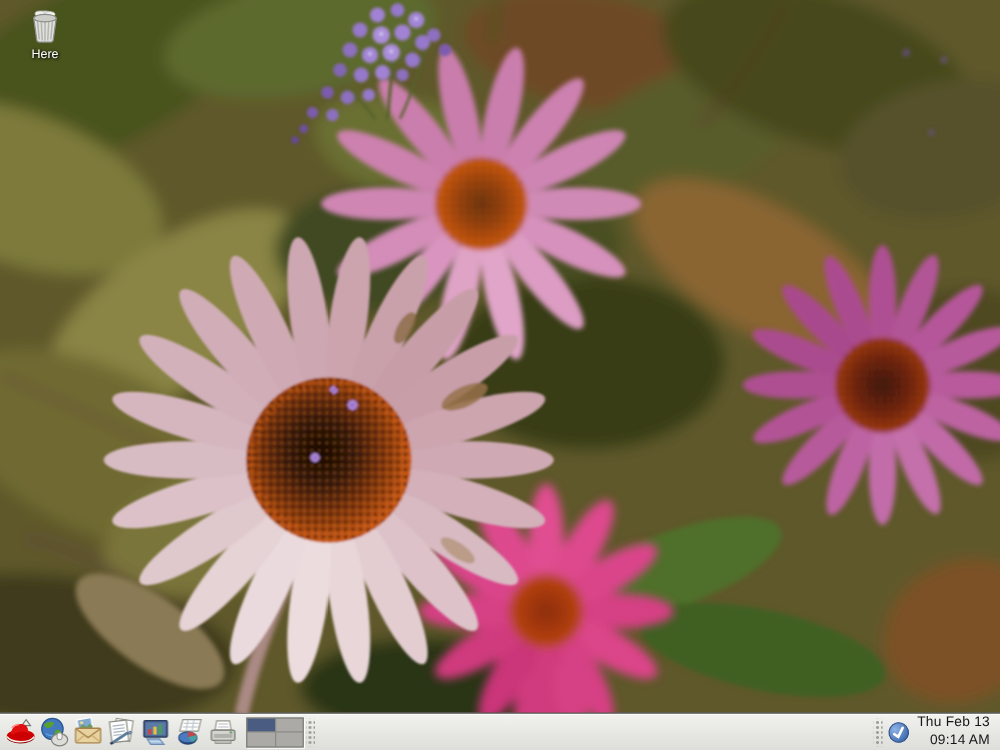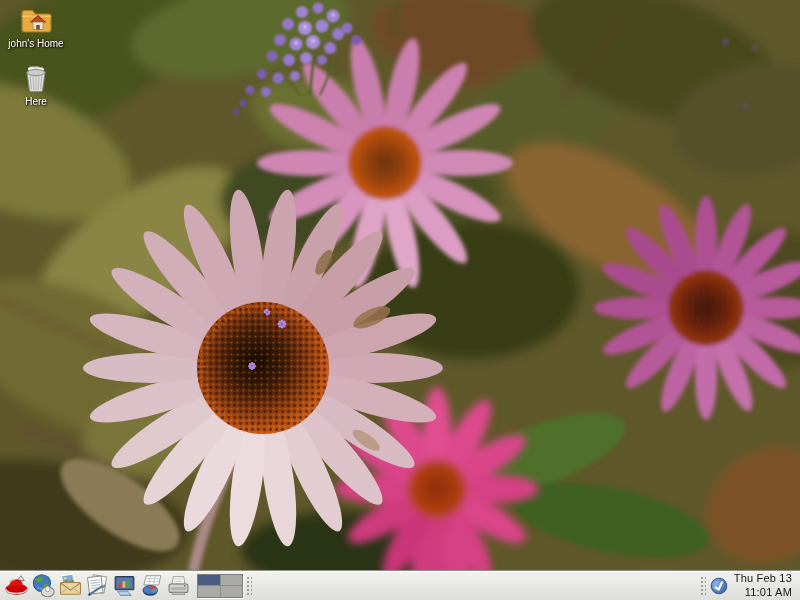--- a/index.html
+++ b/index.html
@@ -289,30 +289,20 @@
             <ellipse rx="3.4" ry="1.4" transform="rotate(90)" fill="#b792e0"></ellipse>
           <ellipse rx="3.4" ry="1.4" transform="rotate(45)" fill="#aa84d6"></ellipse>
           <circle r="1" fill="#8a65c0"></circle>
         </g>
       </g>
     </g>
   </svg>
 
   <div class="desktop-icons">
 
-    <div class="desktop-icon">
-      <svg class="dicon" viewBox="0 0 34 32">
-        <path d="M3,9 q0,-2.5 2.5,-2.5 h8 l3,3.5 h13 q2.5,0 2.5,2.5 v13 q0,2.5 -2.5,2.5 h-24 q-2.5,0 -2.5,-2.5 z" fill="#e8a93e" stroke="#a87820" stroke-width="1.2"></path>
-        <path d="M3,13 h29 v-0.5 q0,-1 -1,-1 h-27 q-1,0 -1,1 z" fill="#f2c060"></path>
-        <path d="M11.5,18 l7.5,-6.5 7.5,6.5 z" fill="#b84a20" stroke="#7a2a10" stroke-width="0.8"></path>
-        <rect x="14" y="18" width="10" height="7.5" fill="#ece2cc" stroke="#998c70" stroke-width="0.8"></rect>
-        <rect x="17.3" y="21" width="3.4" height="4.5" fill="#6a4a2a"></rect>
-      </svg>
-      <div class="dlabel">john's Home</div>
-    </div>
 
 
     <div class="desktop-icon">
       <svg class="dicon" viewBox="0 0 34 32">
         <ellipse cx="17" cy="8" rx="7" ry="3.2" fill="#fafafa" stroke="#b5b5b0" stroke-width="0.8"></ellipse>
         <ellipse cx="13" cy="7" rx="4" ry="2.2" fill="#efefec" stroke="#b5b5b0" stroke-width="0.6"></ellipse>
         <ellipse cx="21" cy="7.4" rx="4" ry="2" fill="#f6f6f3" stroke="#b5b5b0" stroke-width="0.6"></ellipse>
         <path d="M8,10.5 L10.4,28 q0.2,1.6 2,1.6 h9.2 q1.8,0 2,-1.6 L26,10.5 z" fill="#e0e0dc" stroke="#8c8c88" stroke-width="1"></path>
         <line x1="11" y1="12.5" x2="12.4" y2="27.5" stroke="#b4b4b0" stroke-width="1.2"></line>
         <line x1="14" y1="13" x2="14.8" y2="28.3" stroke="#b4b4b0" stroke-width="1.2"></line>
@@ -437,17 +427,17 @@
         </defs>
         <g transform="rotate(-14 9 9)">
           <circle cx="9" cy="9" r="7.8" fill="url(#gBlueNotify)" stroke="#2c4f86" stroke-width="0.9"></circle>
           <path d="M5.2,9.4 l2.6,2.8 L12.9,6.1" stroke="#ffffff" stroke-width="2.1" fill="none" stroke-linecap="round"></path>
         </g>
       </svg>
     </button>
 
     <div class="clock">
       <div>Thu Feb 13</div>
-      <div>11:01 AM</div>
+      <div>09:14 AM</div>
     </div>
 
   </div>
 </div>
 
 </body></html>

